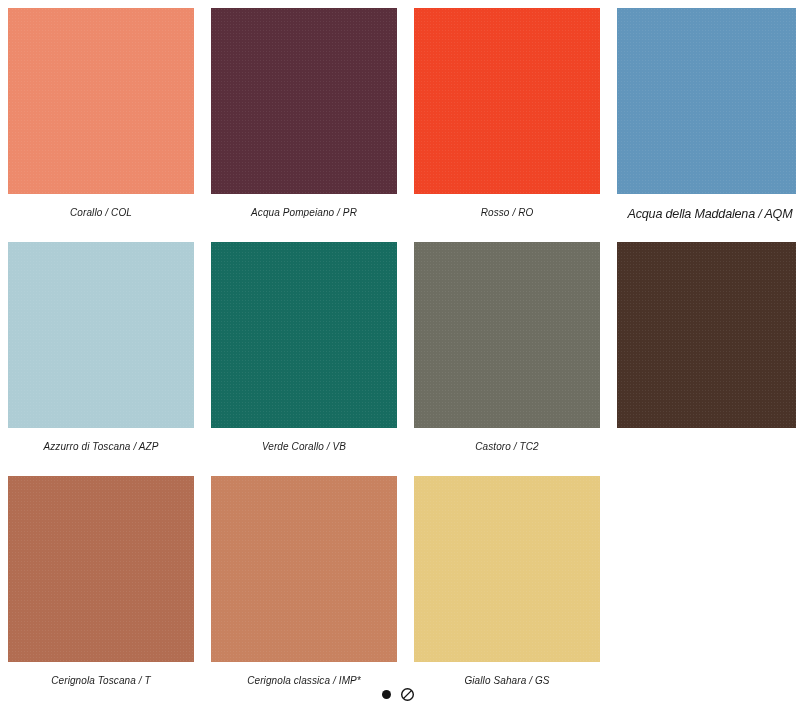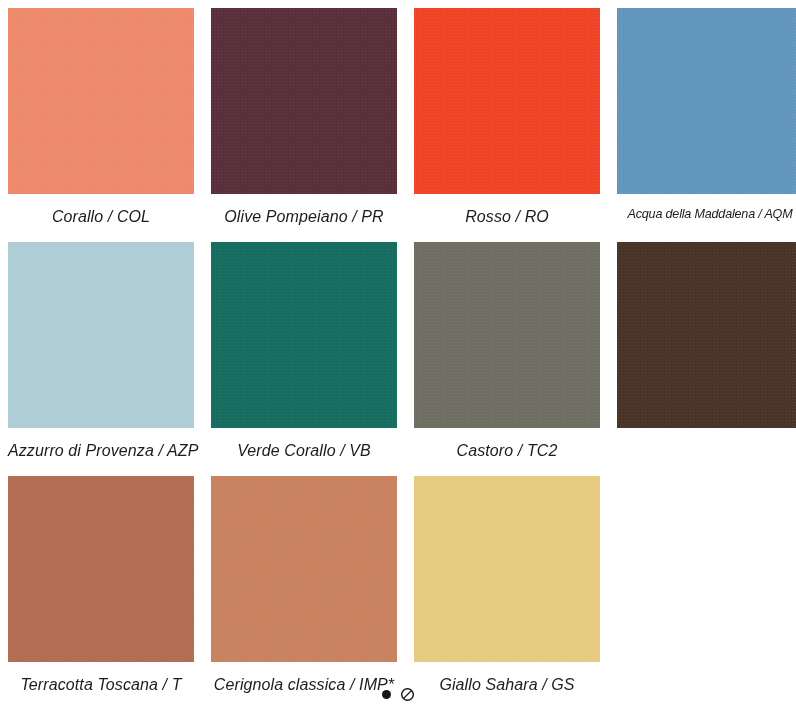--- a/index.html
+++ b/index.html
@@ -49,21 +49,21 @@
     pointer-events: none;
     background-image:
       radial-gradient(rgba(255,255,255,0.08) 0.5px, transparent 0.6px),
       radial-gradient(rgba(0,0,0,0.07) 0.5px, transparent 0.6px);
     background-size: 3px 3px, 4px 4px;
     background-position: 0 0, 2px 1px;
     opacity: 0.9;
   }
   .caption {
     margin-top: 13px;
-    font-size: 16px;
+    font-size: 10px;
     font-style: italic;
     letter-spacing: 0.1px;
     text-align: center;
     color: #1c1c1c;
     line-height: 1.2;
     white-space: nowrap;
   }
   .cell.tight .caption {
     font-size: 12.6px;
     letter-spacing: -0.2px;
@@ -96,48 +96,48 @@
 
 <div class="sheet">
 
   <div class="grid">
       <div class="cell">
         <div class="swatch" style="background: rgb(237, 138, 108);"></div>
         <div class="caption">Corallo / COL</div>
       </div>
       <div class="cell">
         <div class="swatch" style="background: rgb(90, 47, 60);"></div>
-        <div class="caption">Olive Pompeiano / PR</div>
+        <div class="caption">Acqua Pompeiano / PR</div>
       </div>
       <div class="cell">
         <div class="swatch" style="background: rgb(240, 68, 38);"></div>
         <div class="caption">Rosso / RO</div>
       </div>
       <div class="cell tight">
         <div class="swatch" style="background: rgb(98, 150, 188);"></div>
         <div class="caption">Acqua della Maddalena / AQM</div>
       </div>
       <div class="cell">
         <div class="swatch" style="background: rgb(174, 205, 213);"></div>
-        <div class="caption">Azzurro di Provenza / AZP</div>
+        <div class="caption">Azzurro di Toscana / AZP</div>
       </div>
       <div class="cell">
         <div class="swatch" style="background: rgb(23, 108, 96);"></div>
         <div class="caption">Verde Corallo / VB</div>
       </div>
       <div class="cell">
         <div class="swatch" style="background: rgb(110, 110, 98);"></div>
         <div class="caption">Castoro / TC2</div>
       </div>
       <div class="cell">
         <div class="swatch" style="background: rgb(74, 51, 40);"></div>
       </div>
       <div class="cell">
         <div class="swatch" style="background: rgb(178, 109, 82);"></div>
-        <div class="caption">Terracotta Toscana / T</div>
+        <div class="caption">Cerignola Toscana / T</div>
       </div>
       <div class="cell">
         <div class="swatch" style="background: rgb(200, 130, 96);"></div>
         <div class="caption">Cerignola classica / IMP*</div>
       </div>
       <div class="cell">
         <div class="swatch" style="background: rgb(230, 202, 128);"></div>
         <div class="caption">Giallo Sahara / GS</div>
       </div>
     </div>

